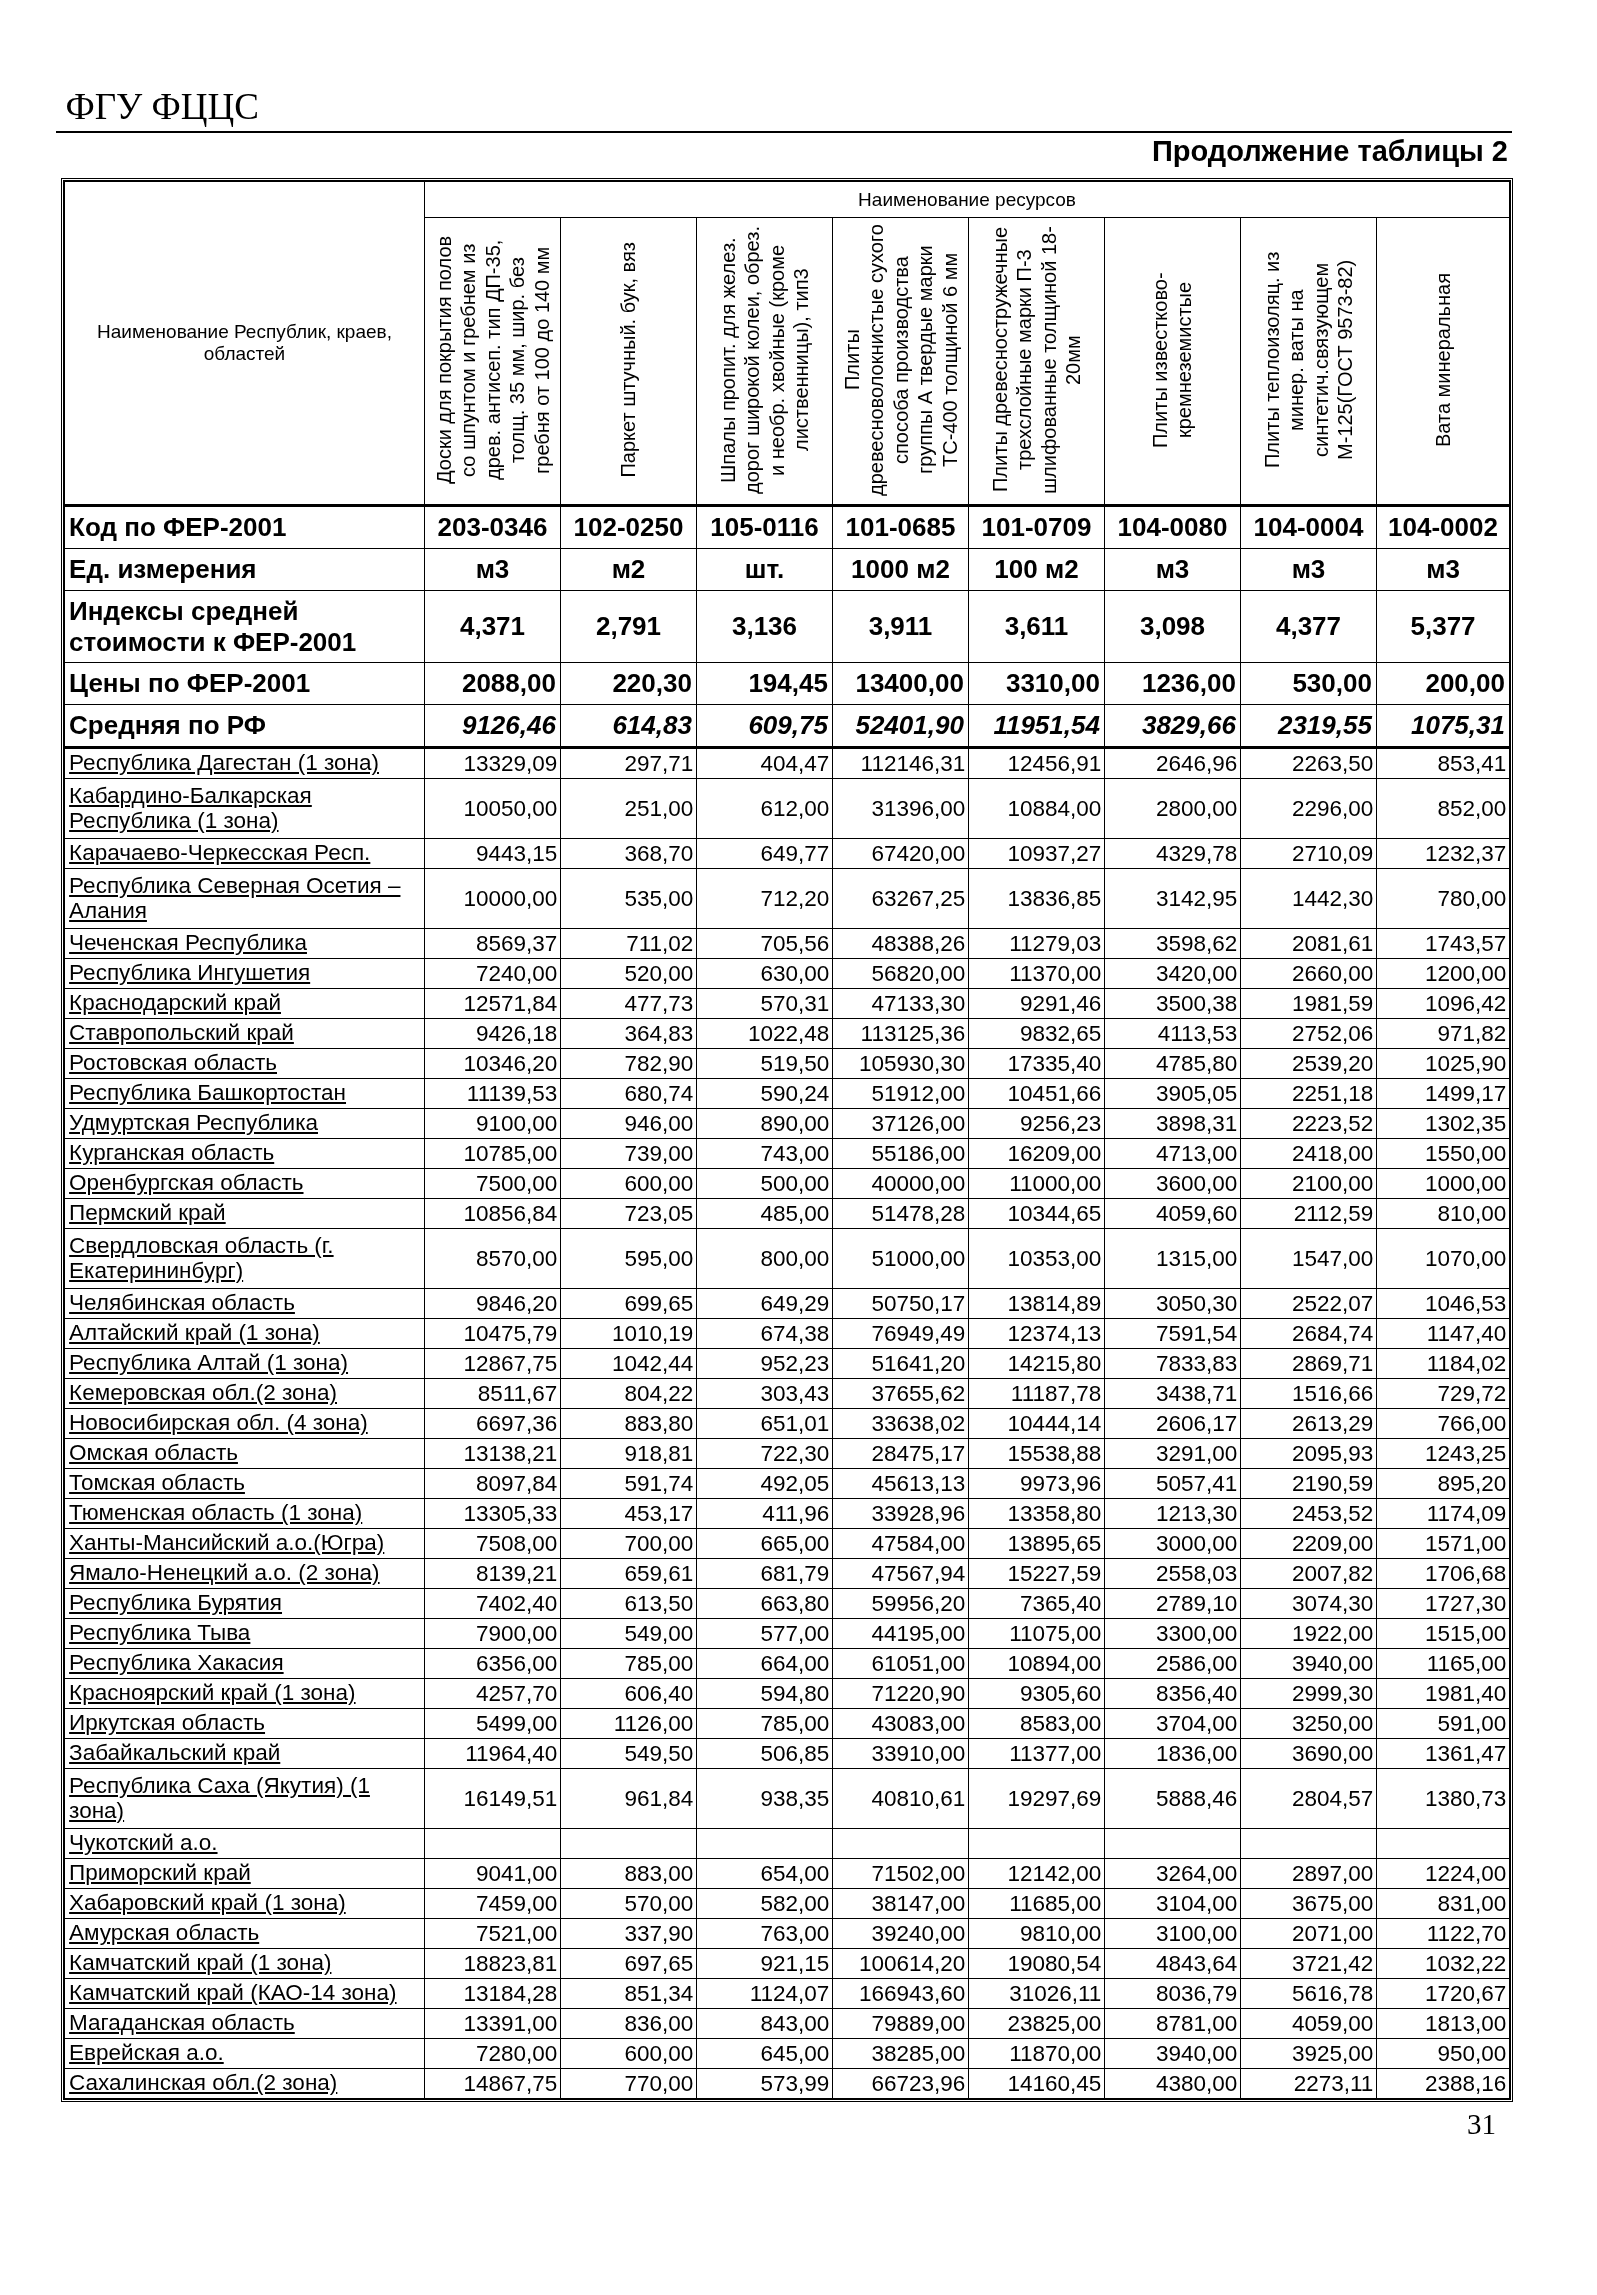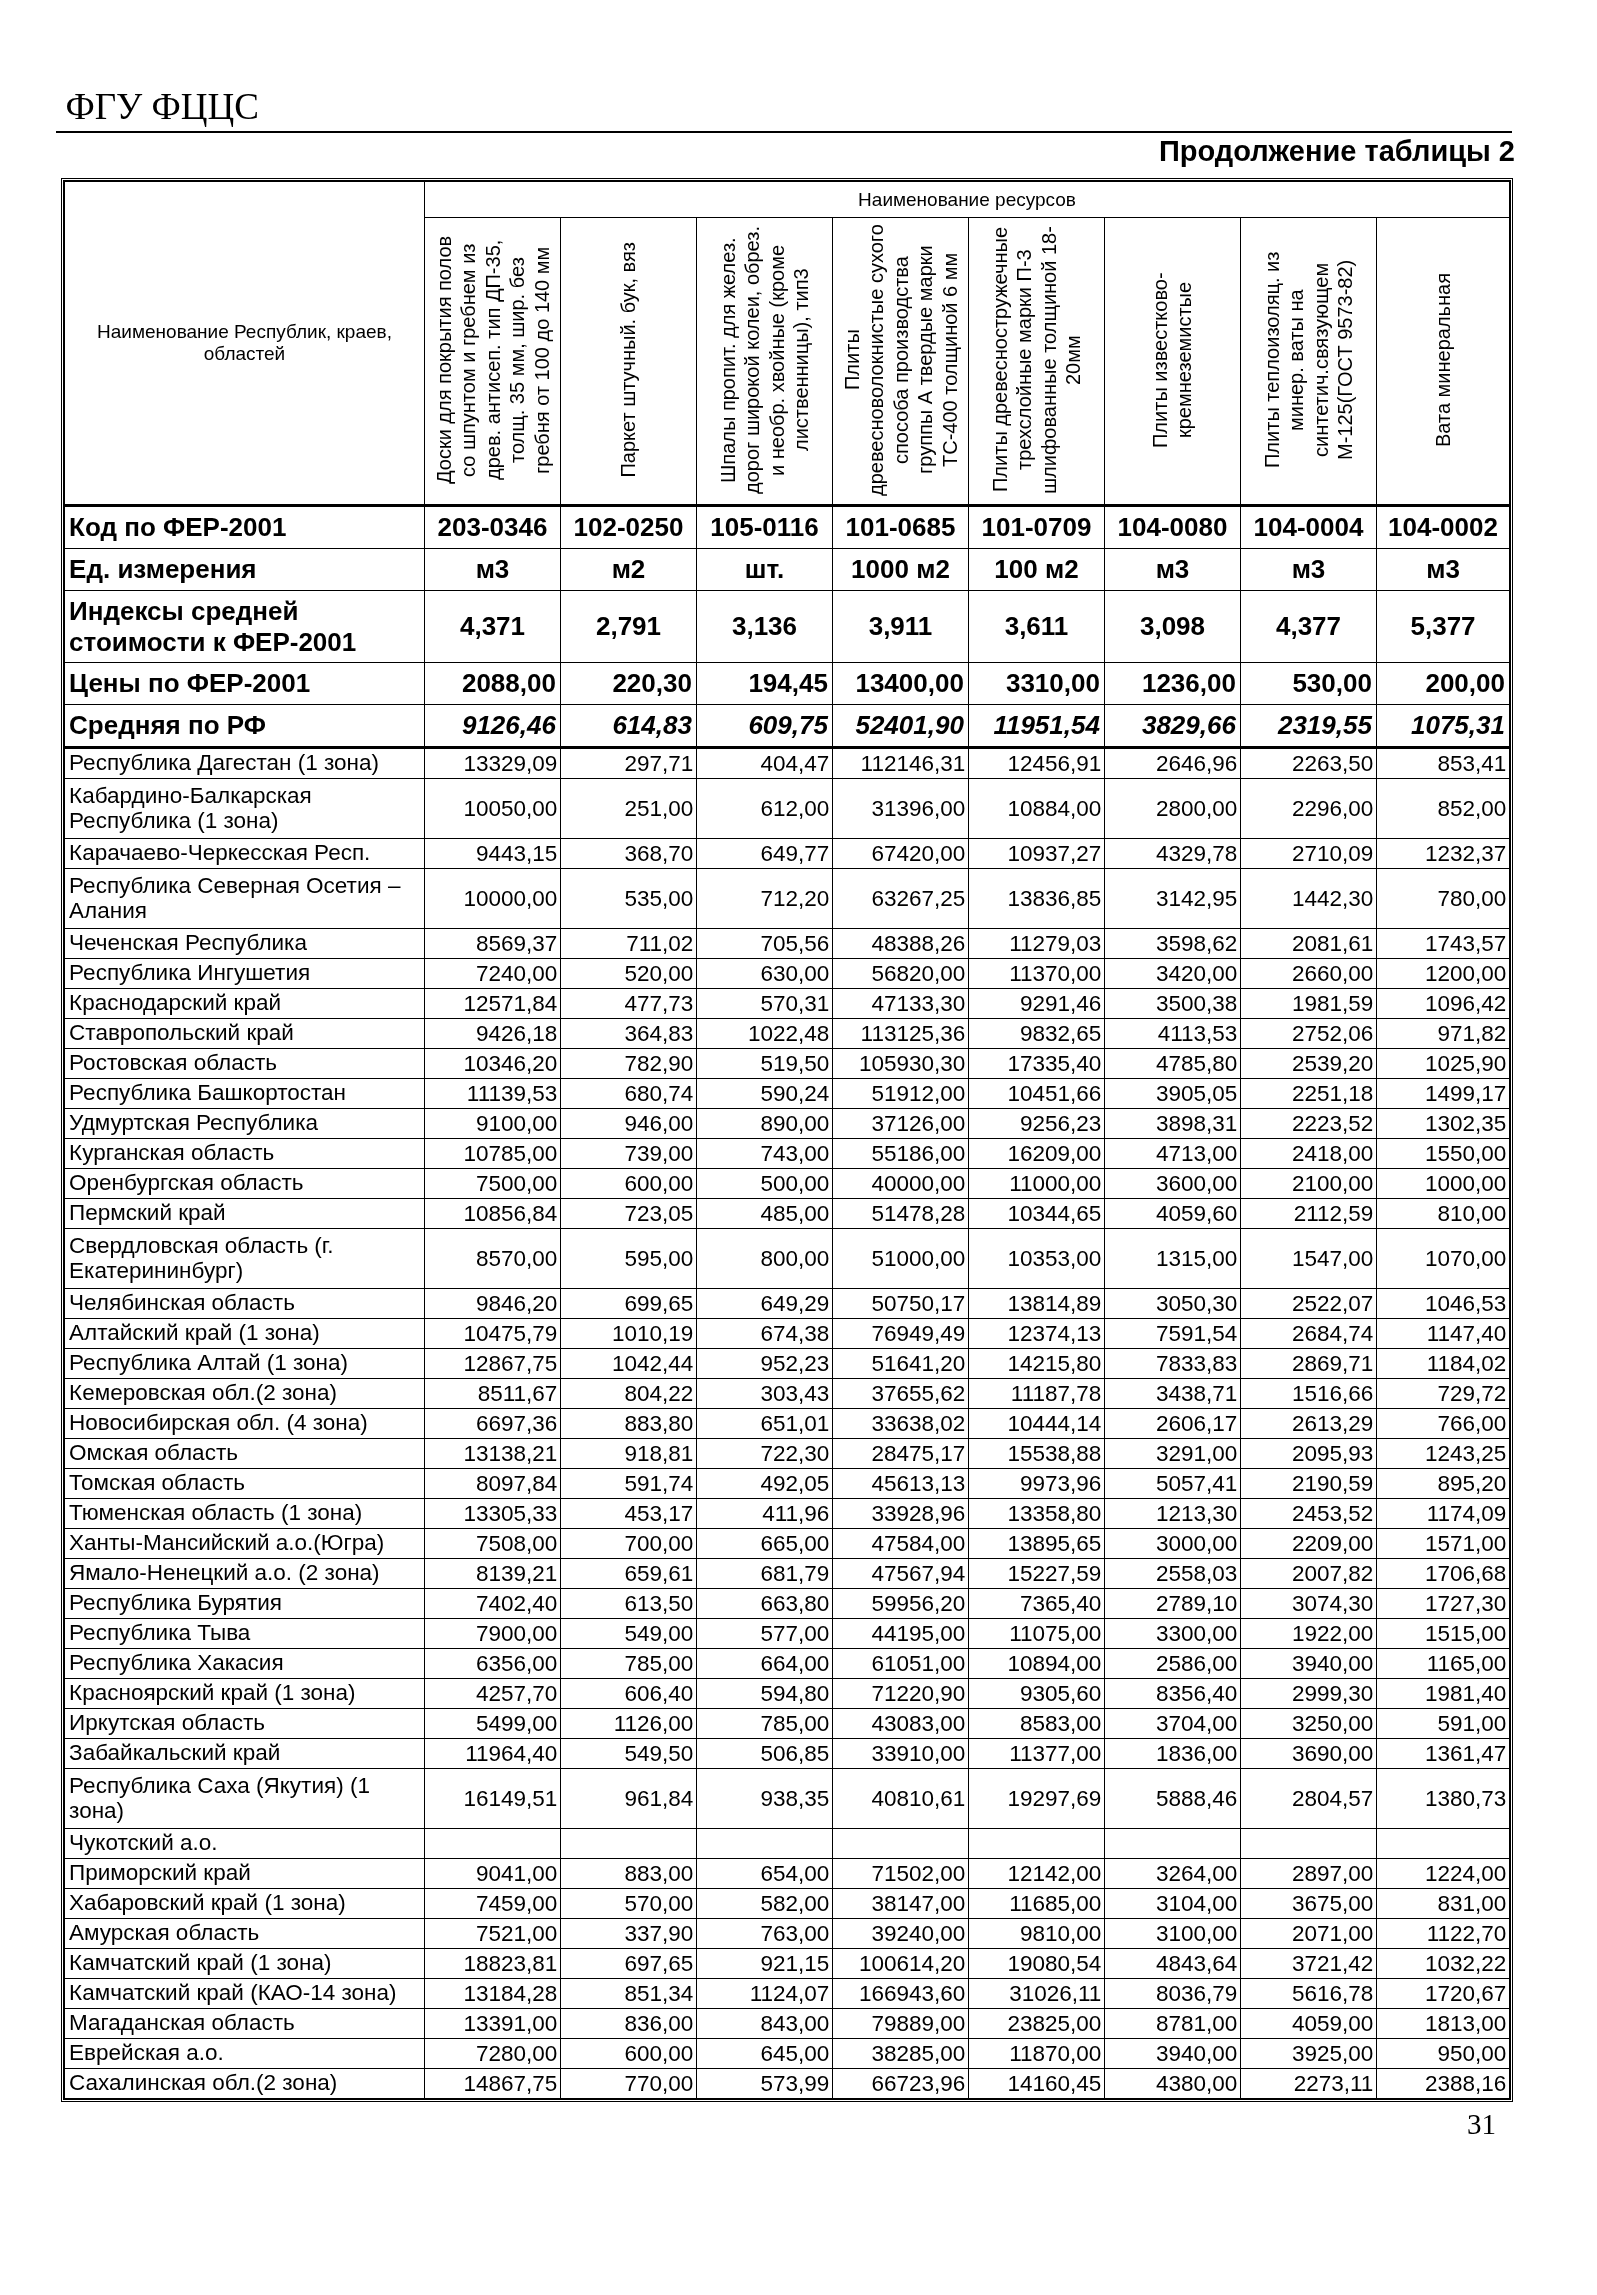--- a/index.html
+++ b/index.html
@@ -1,37 +1,37 @@
 <!DOCTYPE html>
 <html style="font-size:11px"><head>
 <meta charset="utf-8">
 <style>
   html, body { margin: 0; padding: 0; background: #ffffff; }
   body { width: 1598px; height: 2295px; position: relative; overflow: hidden; color: #000; }
   .page-header { position: absolute; left: 56px; top: 82px; width: 1456px; height: 49px; border-bottom: 2.7px solid #000; }
   .hdr-left { position: absolute; left: 9.5px; bottom: 2.7px; font-family: "Liberation Serif", serif; font-size: 37px; }
   .hdr-right { position: absolute; right: 5.4px; bottom: 2.7px; font-family: "Liberation Serif", serif; font-size: 37px; }
-  .cont-title { position: absolute; right: 83px; top: 135px; font-family: "Liberation Sans", sans-serif; font-weight: bold; font-size: 29px; }
+  .cont-title { position: absolute; right: 90px; top: 135px; font-family: "Liberation Sans", sans-serif; font-weight: bold; font-size: 29px; }
   .tbl-wrap { position: absolute; left: 61px; top: 178px; width: 1446px; border: 3.4px double #000; }
   table { border-collapse: collapse; width: 100%; table-layout: fixed; font-family: "Liberation Sans", sans-serif; }
   td, th { border: 1.4px solid #000; padding: 0 4.1px; }
   th { font-weight: normal; }
   .head-res { height: 35px; font-size: 19px; text-align: center; }
   .head-region { font-size: 19px; text-align: center; vertical-align: middle; }
   .vhead { height: 286px; vertical-align: middle; text-align: center; padding: 0; }
   .vtext { writing-mode: vertical-rl; transform: rotate(180deg); font-size: 20px; line-height: 1.22; display: inline-block; max-height: 272px; text-align: center; }
   .meta td { font-weight: bold; font-size: 26px; height: 41px; margin-top: 8px; }
   .meta td.lbl { text-align: left; }
   .meta td.c { text-align: center; }
   .meta td.r { text-align: right; }
   .meta.tall td { height: 71px; }
   .meta.avg td.r { font-style: italic; }
   tr.thick td { border-top: 3.4px solid #000; }
   .row td { font-size: 22.5px; height: 29px; }
-  .row td.name { text-align: left; line-height: 1.1; padding-left: 4.1px; }
+  .row td.name { text-align: left; line-height: 1.1; padding-left: 4.1px; text-decoration: underline; }
   .row td.num { text-align: right; padding-right: 2.7px; }
   .row.tall td { height: 59px; }
   .page-num { position: absolute; right: 102px; top: 2108px; font-family: "Liberation Serif", serif; font-size: 29px; }
 </style>
 </head>
 <body>
 
 <div class="page-header">
   <span class="hdr-left">ФГУ ФЦЦС</span>
 </div>

